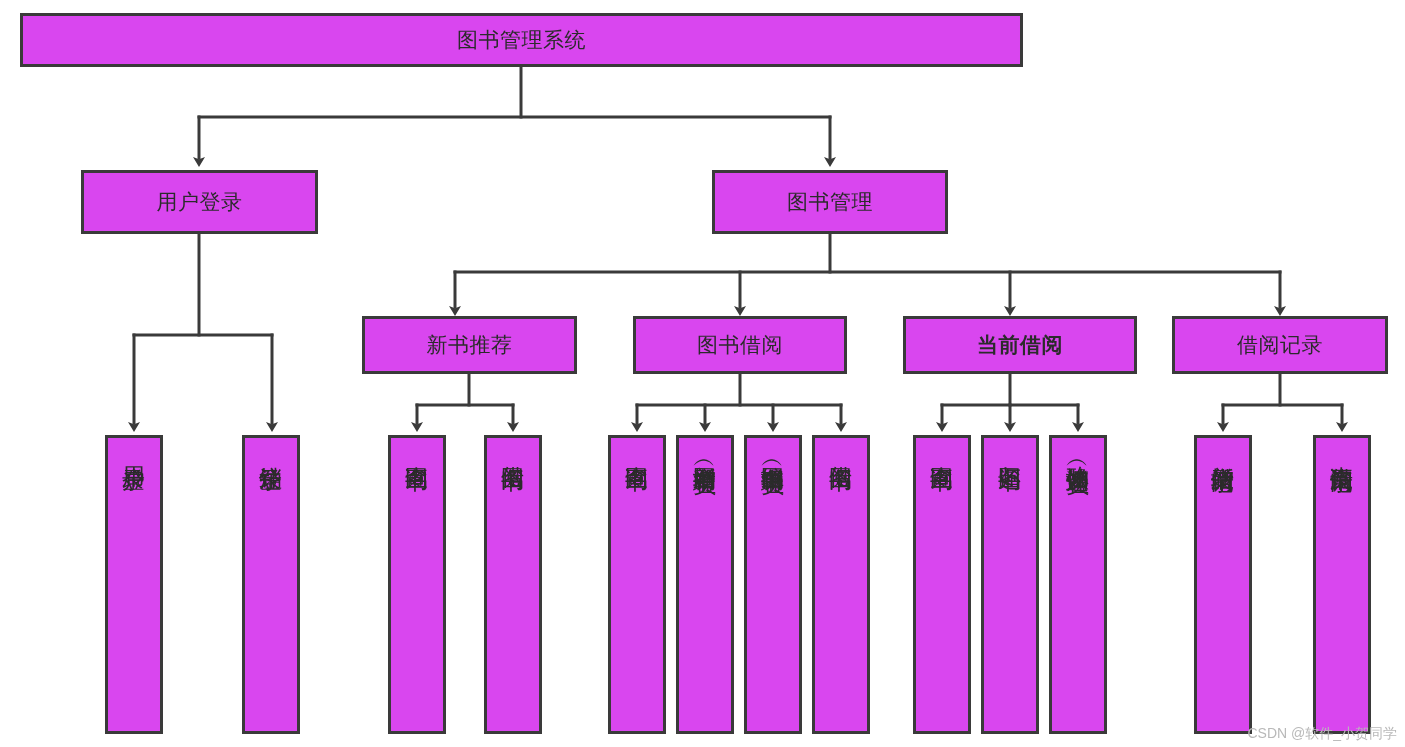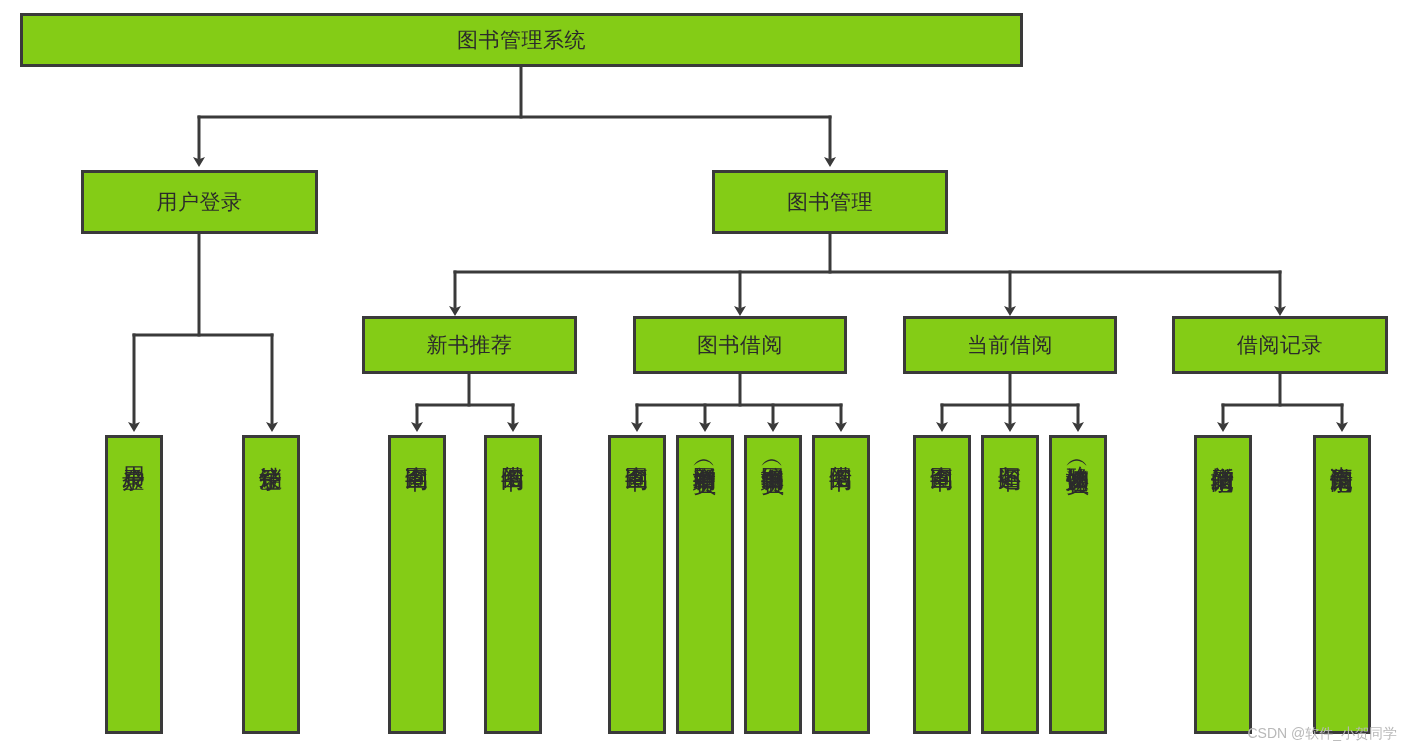--- a/index.html
+++ b/index.html
@@ -21,21 +21,21 @@
     position: absolute;
     left: 0;
     top: 0;
     width: 1405px;
     height: 747px;
   }
   .node {
     position: absolute;
     box-sizing: border-box;
     border: 3px solid #3a3a3a;
-    background: #84cc16;
+    background: #d946ef;
     display: flex;
     align-items: center;
     justify-content: center;
     color: #2b2b2b;
     z-index: 2;
   }
   .node .label {
     font-size: 21px;
     line-height: 1.15;
     letter-spacing: 0.5px;
@@ -129,21 +129,21 @@
   <div class="node" style="left:362px; top:316px; width:215px; height:58px;">
     <span class="label">新书推荐</span>
   </div>
 
   <div class="node" style="left:712px; top:170px; width:236px; height:64px;">
     <span class="label">图书管理</span>
   </div>
   <div class="node" style="left:633px; top:316px; width:214px; height:58px;">
     <span class="label">图书借阅</span>
   </div>
-  <div class="node" style="left:903px; top:316px; width:214px; height:58px;">
+  <div class="node" style="left:903px; top:316px; width:234px; height:58px;font-weight:bold;">
     <span class="label">当前借阅</span>
   </div>
   <div class="node" style="left:1172px; top:316px; width:216px; height:58px;justify-content:center;">
     <span class="label">借阅记录</span>
   </div>
 
   <div class="node vertical" style="left:105px; top:435px; width:58px; height:299px;">
     <span class="label">用户登录</span>
   </div>
   <div class="node vertical" style="left:242px; top:435px; width:58px; height:299px;">

